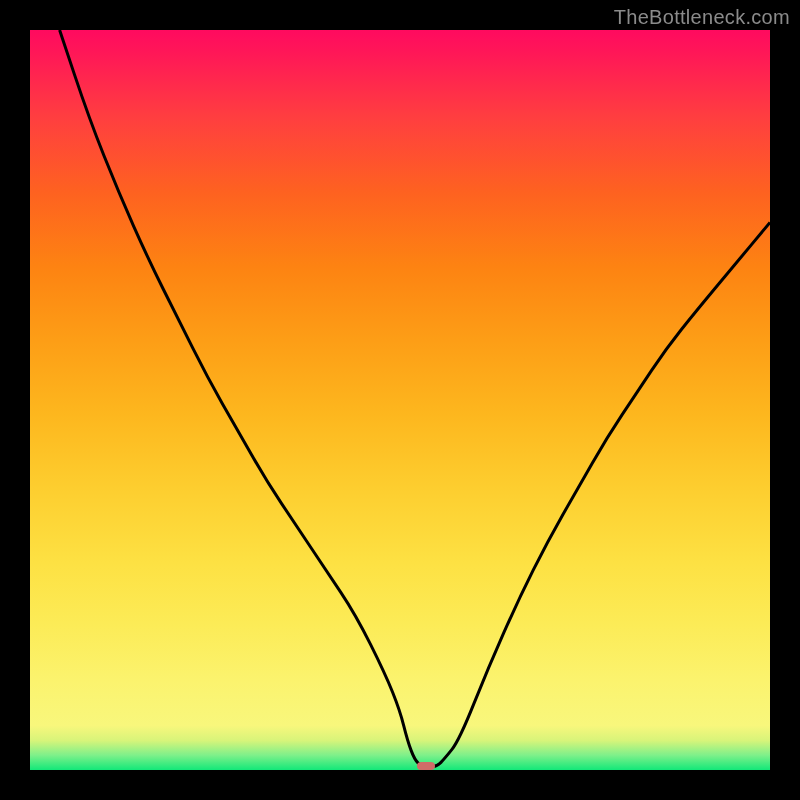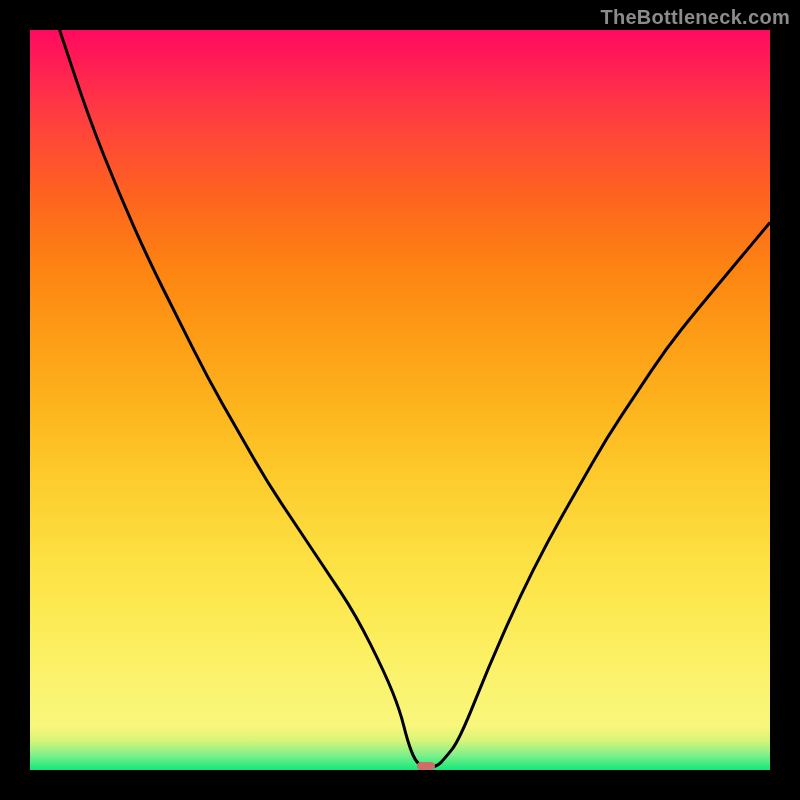--- a/index.html
+++ b/index.html
@@ -59,21 +59,21 @@
     border-radius: 4px;
     background: #cf6d68;
     transform: translate(-50%, -50%);
   }
   .watermark {
     position: absolute;
     top: 6px;
     right: 10px;
     color: #8b8b8b;
     font-size: 20px;
-    font-weight: 700;
+    font-weight: 400;
     letter-spacing: 0.3px;
     user-select: none;
   }
 </style>
 </head>
 <body>
 
 <div class="watermark">TheBottleneck.com</div>
 
 <div class="frame">

